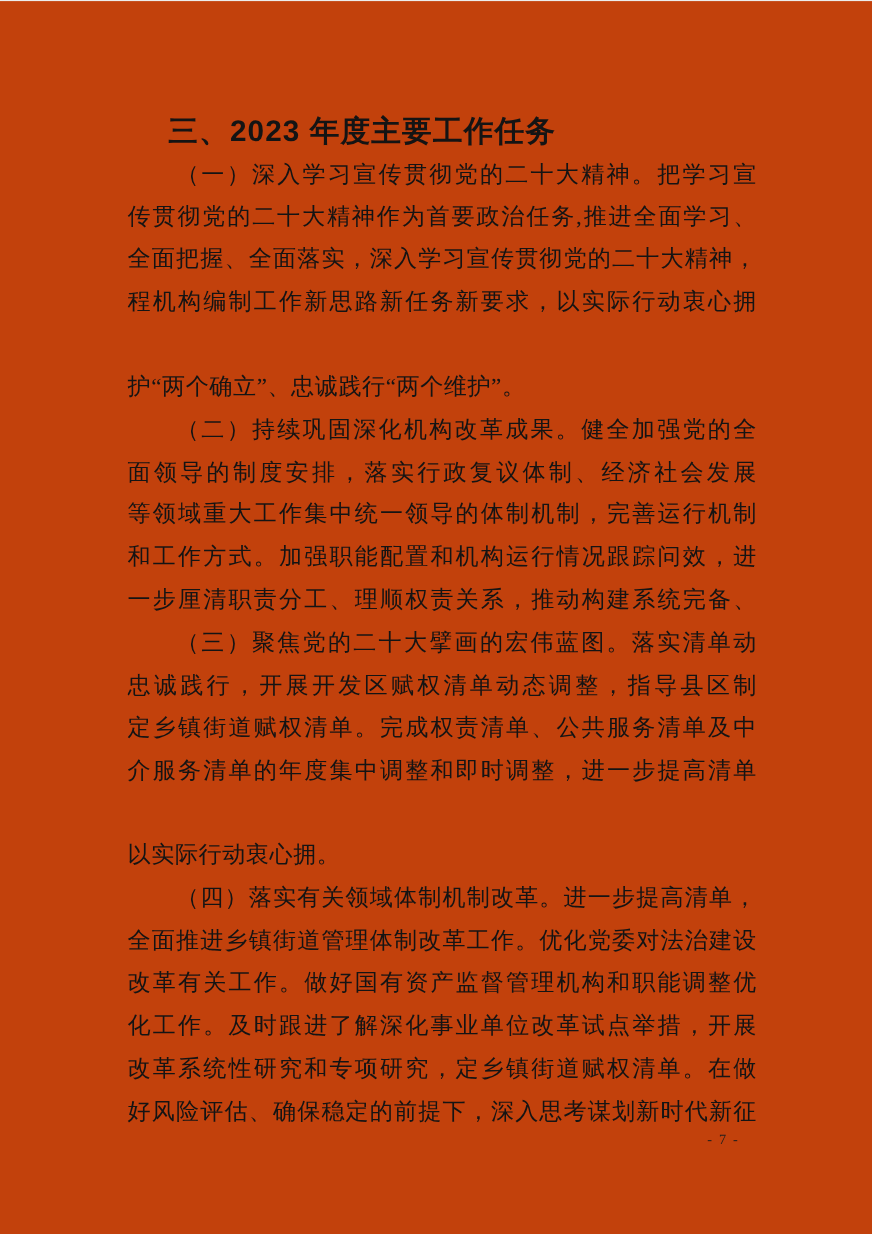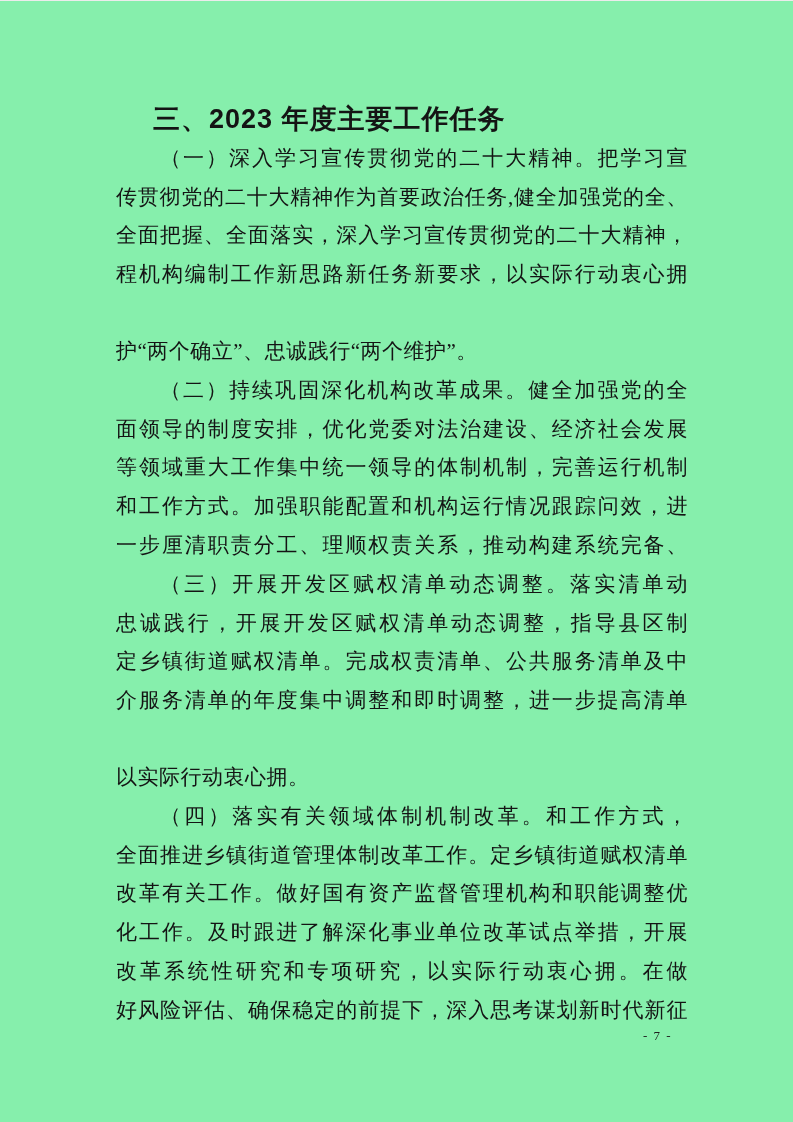--- a/index.html
+++ b/index.html
@@ -4,21 +4,21 @@
 <style>
   html, body {
     margin: 0;
     padding: 0;
     background: #ffffff;
   }
   .page {
     position: relative;
     width: 793px;
     height: 1122px;
-    background: #86efac;
+    background: #c2410c;
     overflow: hidden;
     border-top: 1px solid #ececec;
     font-family: "Liberation Serif", "DejaVu Serif", serif;
   }
   .content {
     position: absolute;
     left: 116px;
     top: 99px;
     width: 572px;
     color: #141414;
@@ -65,43 +65,43 @@
 </style>
 </head>
 <body>
 
 <div class="page">
   <div class="content">
     <div class="doc-title">三、2023 年度主要工作任务</div>
     <div id="paragraphs">
         <div class="para">
           <div class="line line-first">（一）深入学习宣传贯彻党的二十大精神。把学习宣</div>
-          <div class="line">传贯彻党的二十大精神作为首要政治任务,健全加强党的全、</div>
+          <div class="line">传贯彻党的二十大精神作为首要政治任务,推进全面学习、</div>
           <div class="line">全面把握、全面落实，深入学习宣传贯彻党的二十大精神，</div>
           <div class="line">程机构编制工作新思路新任务新要求，以实际行动衷心拥</div>
           <div class="line line-short-last">护“两个确立”、忠诚践行“两个维护”。</div>
         </div>
         <div class="para">
           <div class="line line-first">（二）持续巩固深化机构改革成果。健全加强党的全</div>
-          <div class="line">面领导的制度安排，优化党委对法治建设、经济社会发展</div>
+          <div class="line">面领导的制度安排，落实行政复议体制、经济社会发展</div>
           <div class="line">等领域重大工作集中统一领导的体制机制，完善运行机制</div>
           <div class="line">和工作方式。加强职能配置和机构运行情况跟踪问效，进</div>
           <div class="line">一步厘清职责分工、理顺权责关系，推动构建系统完备、</div>
         </div>
         <div class="para">
-          <div class="line line-first">（三）开展开发区赋权清单动态调整。落实清单动</div>
+          <div class="line line-first">（三）聚焦党的二十大擘画的宏伟蓝图。落实清单动</div>
           <div class="line">忠诚践行，开展开发区赋权清单动态调整，指导县区制</div>
           <div class="line">定乡镇街道赋权清单。完成权责清单、公共服务清单及中</div>
           <div class="line">介服务清单的年度集中调整和即时调整，进一步提高清单</div>
           <div class="line line-short-last">以实际行动衷心拥。</div>
         </div>
         <div class="para">
-          <div class="line line-first">（四）落实有关领域体制机制改革。和工作方式，</div>
-          <div class="line">全面推进乡镇街道管理体制改革工作。定乡镇街道赋权清单</div>
+          <div class="line line-first">（四）落实有关领域体制机制改革。进一步提高清单，</div>
+          <div class="line">全面推进乡镇街道管理体制改革工作。优化党委对法治建设</div>
           <div class="line">改革有关工作。做好国有资产监督管理机构和职能调整优</div>
           <div class="line">化工作。及时跟进了解深化事业单位改革试点举措，开展</div>
-          <div class="line">改革系统性研究和专项研究，以实际行动衷心拥。在做</div>
+          <div class="line">改革系统性研究和专项研究，定乡镇街道赋权清单。在做</div>
           <div class="line">好风险评估、确保稳定的前提下，深入思考谋划新时代新征</div>
         </div>
       </div>
   </div>
   <div class="page-num">- 7 -</div>
 </div>
 
 </body></html>

